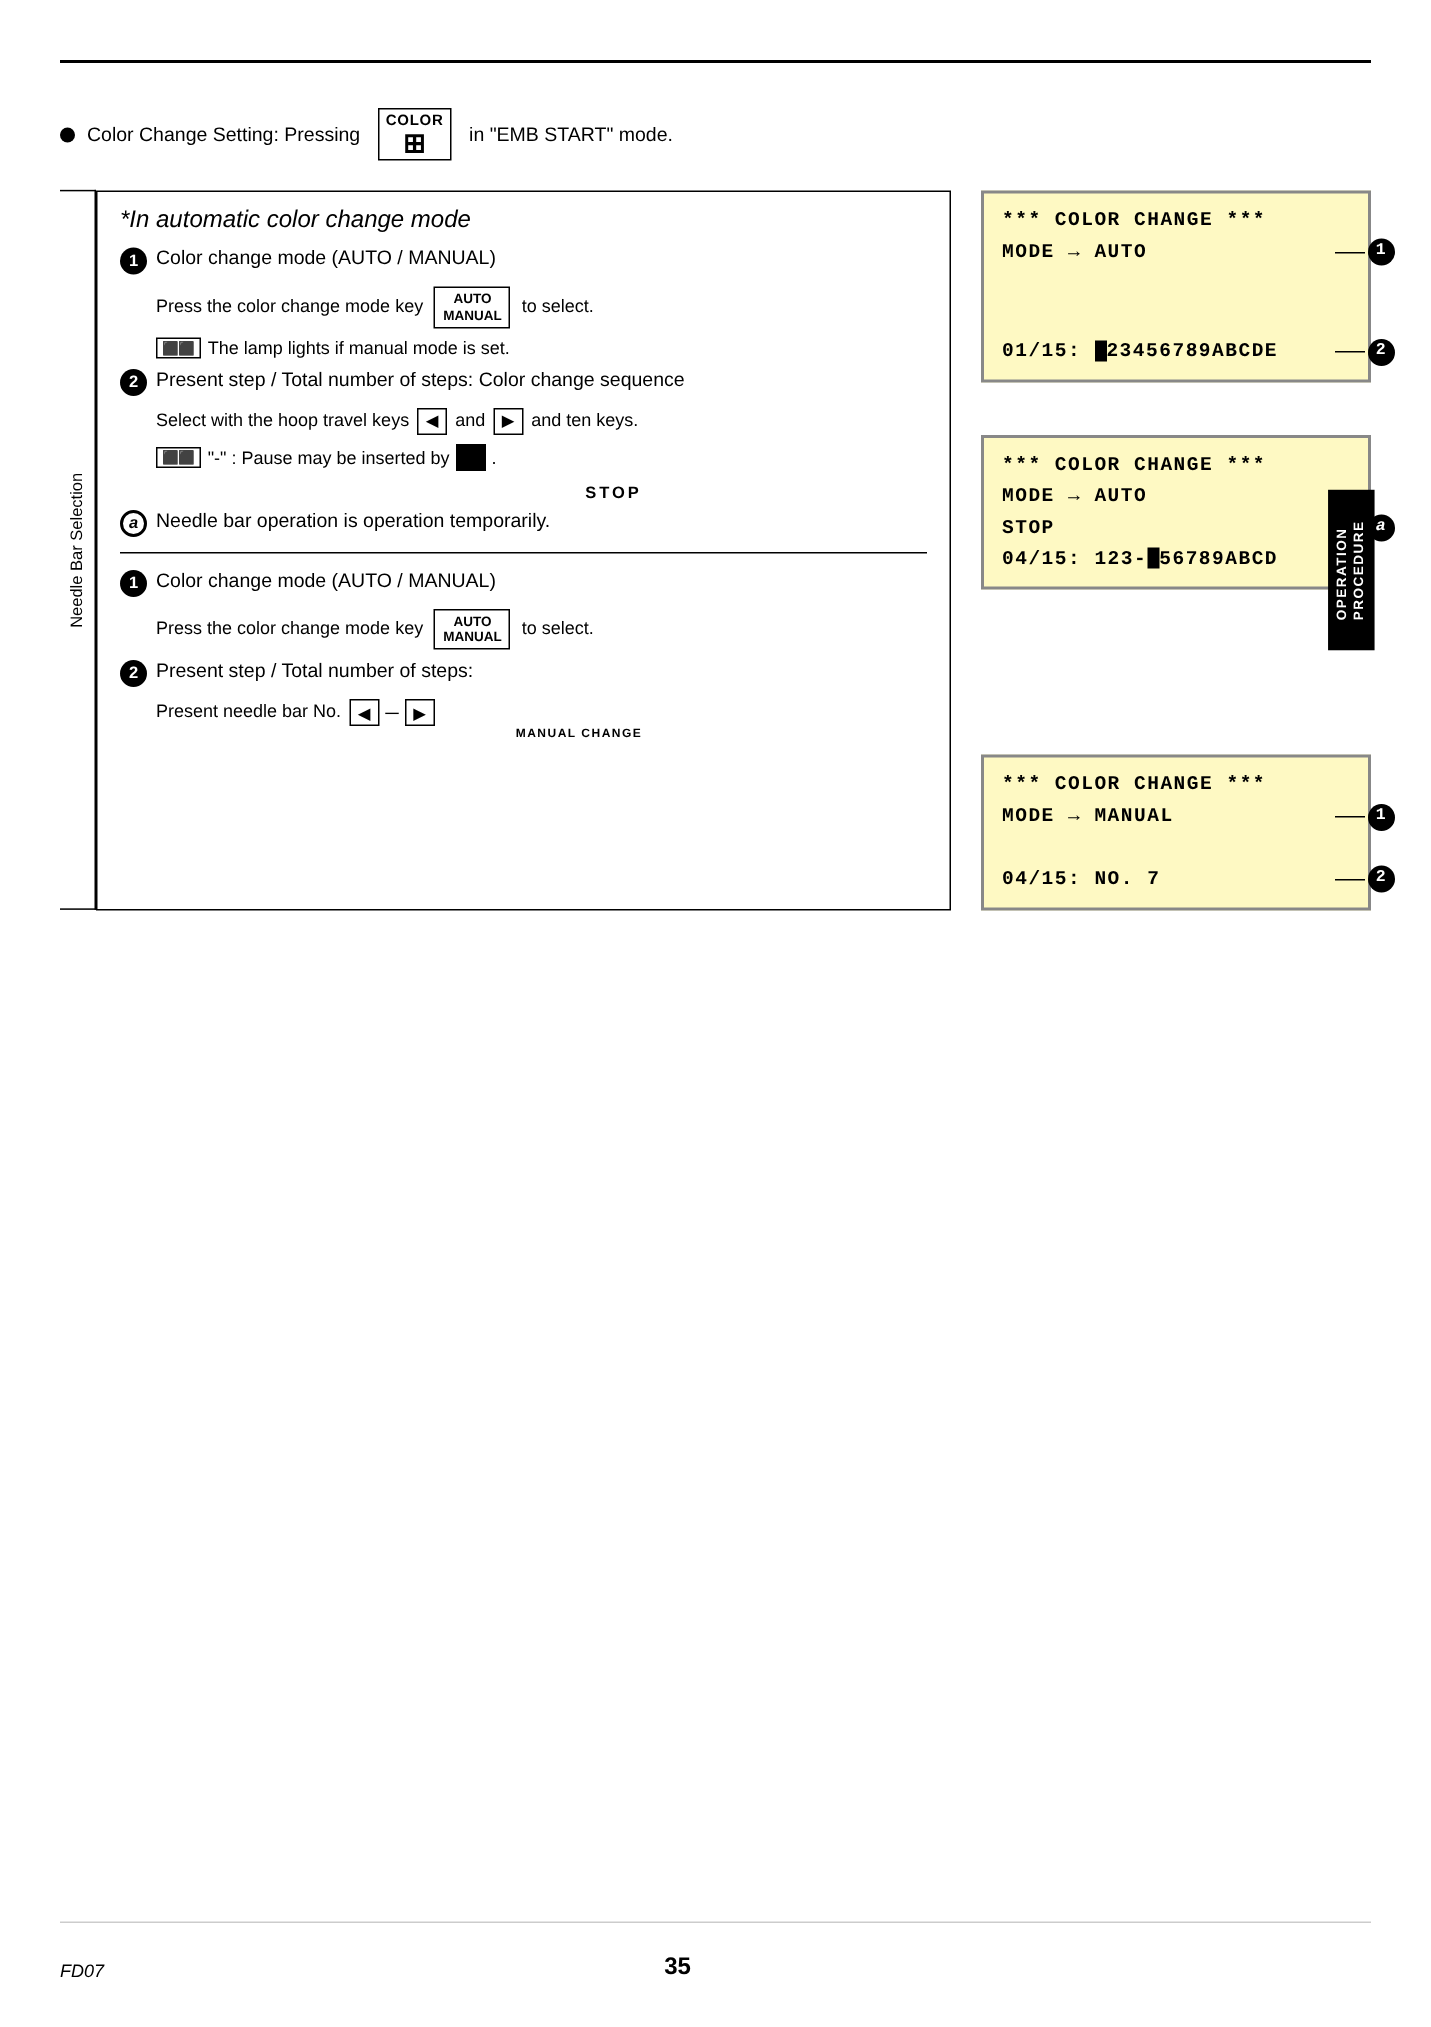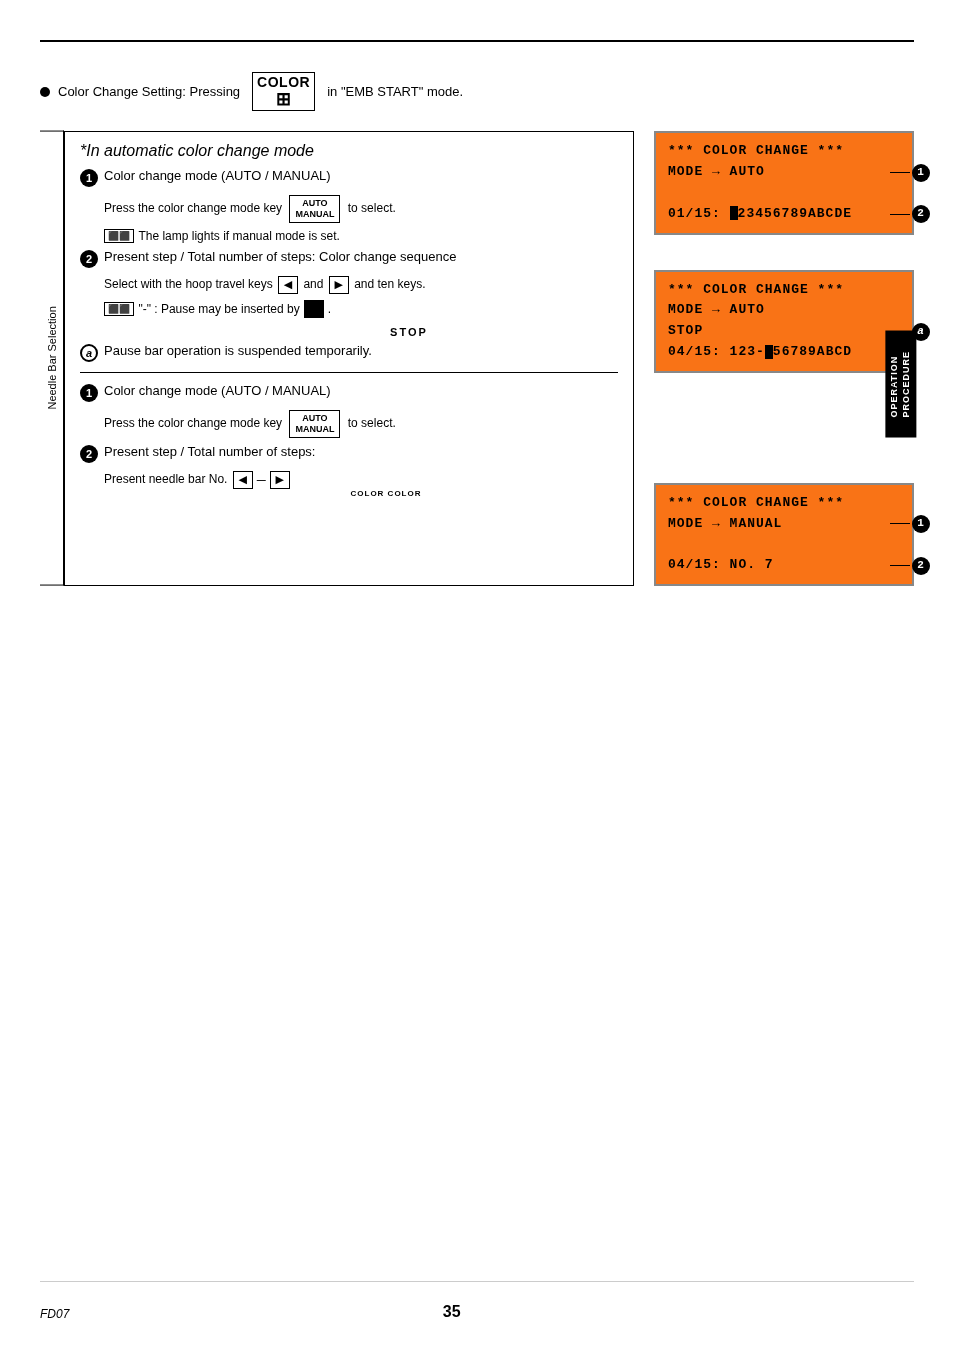--- a/index.html
+++ b/index.html
@@ -49,21 +49,21 @@
       border: 1.5px solid #000;
       padding: 2px 4px;
       margin: 0 6px;
       font-size: 9px;
       font-weight: bold;
       line-height: 1.1;
       vertical-align: middle;
     }
 
     .color-key-badge .top-label {
-      font-size: 14px;
+      font-size: 10px;
       font-weight: bold;
       letter-spacing: 0.5px;
     }
 
     .main-content {
       display: flex;
       gap: 0;
     }
 
     .left-panel {
@@ -192,21 +192,21 @@
     .right-panel {
       width: 280px;
       padding-left: 20px;
       display: flex;
       flex-direction: column;
       gap: 15px;
       position: relative;
     }
 
     .lcd-screen {
-      background: #f97316;
+      background: #fef9c3;
       border: 2px solid #888;
       padding: 8px 12px;
       font-family: 'Courier New', monospace;
       font-size: 13px;
       font-weight: bold;
       line-height: 1.6;
       letter-spacing: 1px;
       position: relative;
     }
 
@@ -352,21 +352,21 @@
           <span>"-" : Pause may be inserted by</span>
           <span class="stop-key" style="margin: 0 4px;">&nbsp;&nbsp;&nbsp;</span>
           <span>.</span>
         </div>
         <div style="text-align:center; margin-left: 120px;">
           <span style="font-weight:bold; font-size:11px; letter-spacing:2px;">STOP</span>
         </div>
 
         <div class="step-item" style="margin-top:4px;">
           <div class="step-circle-outline">a</div>
-          <div>Pause bar operation is suspended temporarily.</div>
+          <div>Needle bar operation is operation temporarily.</div>
         </div>
 
         <div class="divider-line"></div>
 
 
         <div class="step-item">
           <div class="step-circle">1</div>
           <div>Color change mode (AUTO / MANUAL)</div>
         </div>
         <div class="sub-item">
@@ -382,40 +382,40 @@
           <div class="step-circle">2</div>
           <div>Present step / Total number of steps:</div>
         </div>
         <div class="sub-item">
           Present needle bar No.
           <span style="display:inline-flex; align-items:center; gap:2px; vertical-align:middle;">
             <span class="arrow-key">◀</span>
             <span style="font-size:9px; font-weight:bold;">—</span>
             <span class="arrow-key">▶</span>
           </span>
-          <span style="display:block; font-size:8px; font-weight:bold; text-align:center; letter-spacing:1px; margin-left:50px;">COLOR COLOR</span>
+          <span style="display:block; font-size:8px; font-weight:bold; text-align:center; letter-spacing:1px; margin-left:50px;">MANUAL CHANGE</span>
         </div>
 
       </div>
     </div>
 
     <div class="right-panel">
 
       <div style="position:relative;">
         <div class="lcd-screen">
           <span class="lcd-line">*** COLOR CHANGE ***</span>
           <div style="display:flex; align-items:center; justify-content:space-between; position:relative;">
             <span class="lcd-line">MODE  → AUTO</span>
             <span style="position:absolute; right:-30px; top:50%; transform:translateY(-50%); display:flex; align-items:center;">
               <span style="display:block; width:20px; height:1px; background:#000;"></span>
               <span class="callout-number" style="position:static; margin-left:2px;">1</span>
             </span>
           </div>
           <span class="lcd-line">&nbsp;</span>
-          <div style="display:flex; align-items:flex-end; justify-content:space-between; position:relative;">
+          <div style="display:flex; align-items:flex-end; justify-content:space-between; position:relative;margin-top:25px;">
             <span class="lcd-line">01/15: <span class="cursor-block"></span>23456789ABCDE</span>
             <span style="position:absolute; right:-30px; top:50%; transform:translateY(-50%); display:flex; align-items:center;">
               <span style="display:block; width:20px; height:1px; background:#000;"></span>
               <span class="callout-number" style="position:static; margin-left:2px;">2</span>
             </span>
           </div>
         </div>
       </div>
 
       <div style="position:relative; margin-top:20px;">

